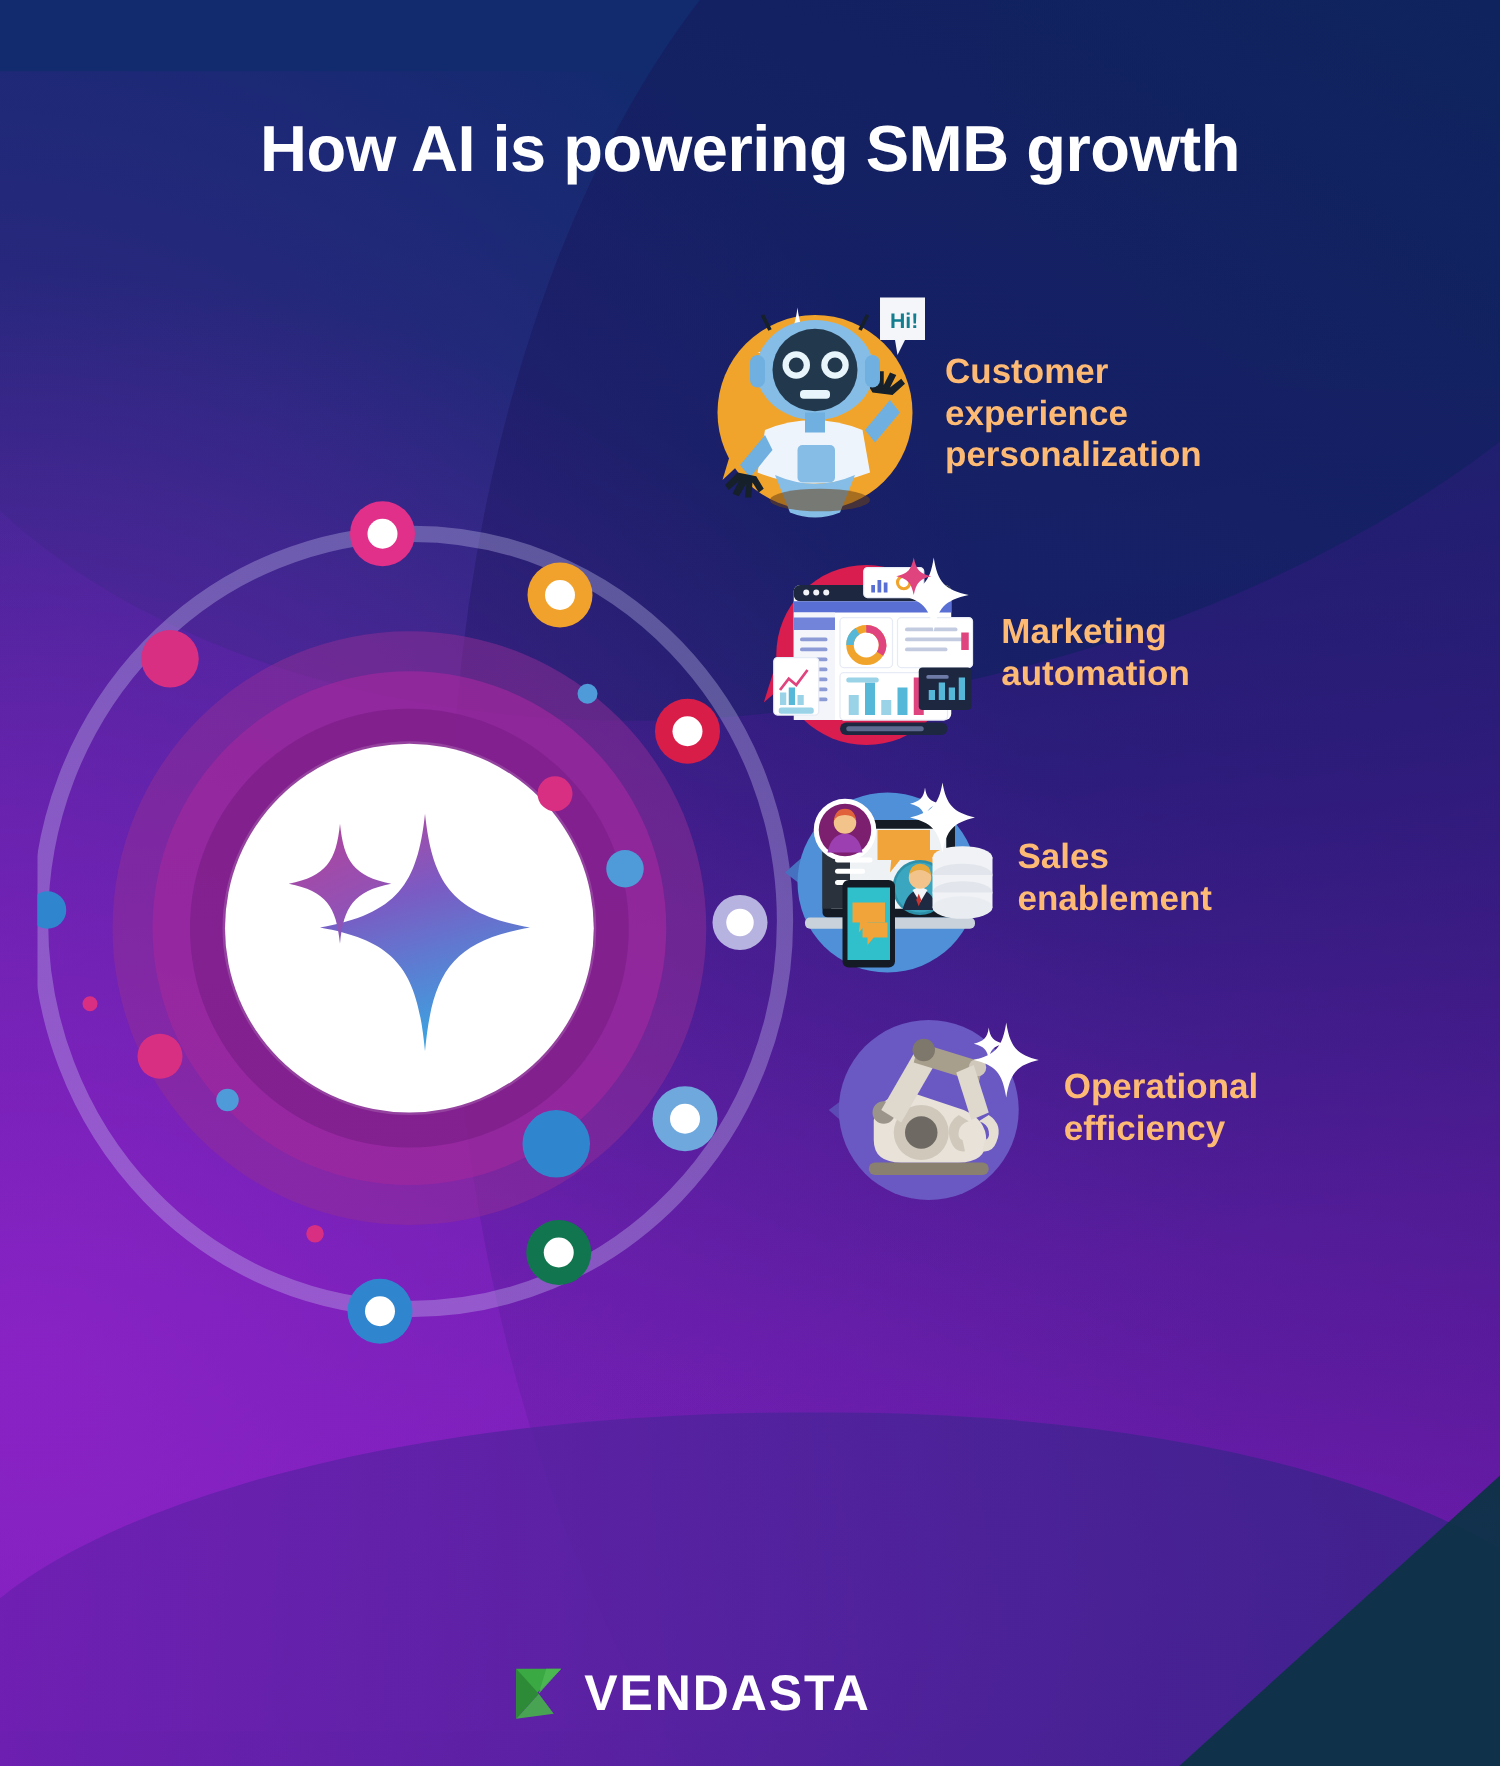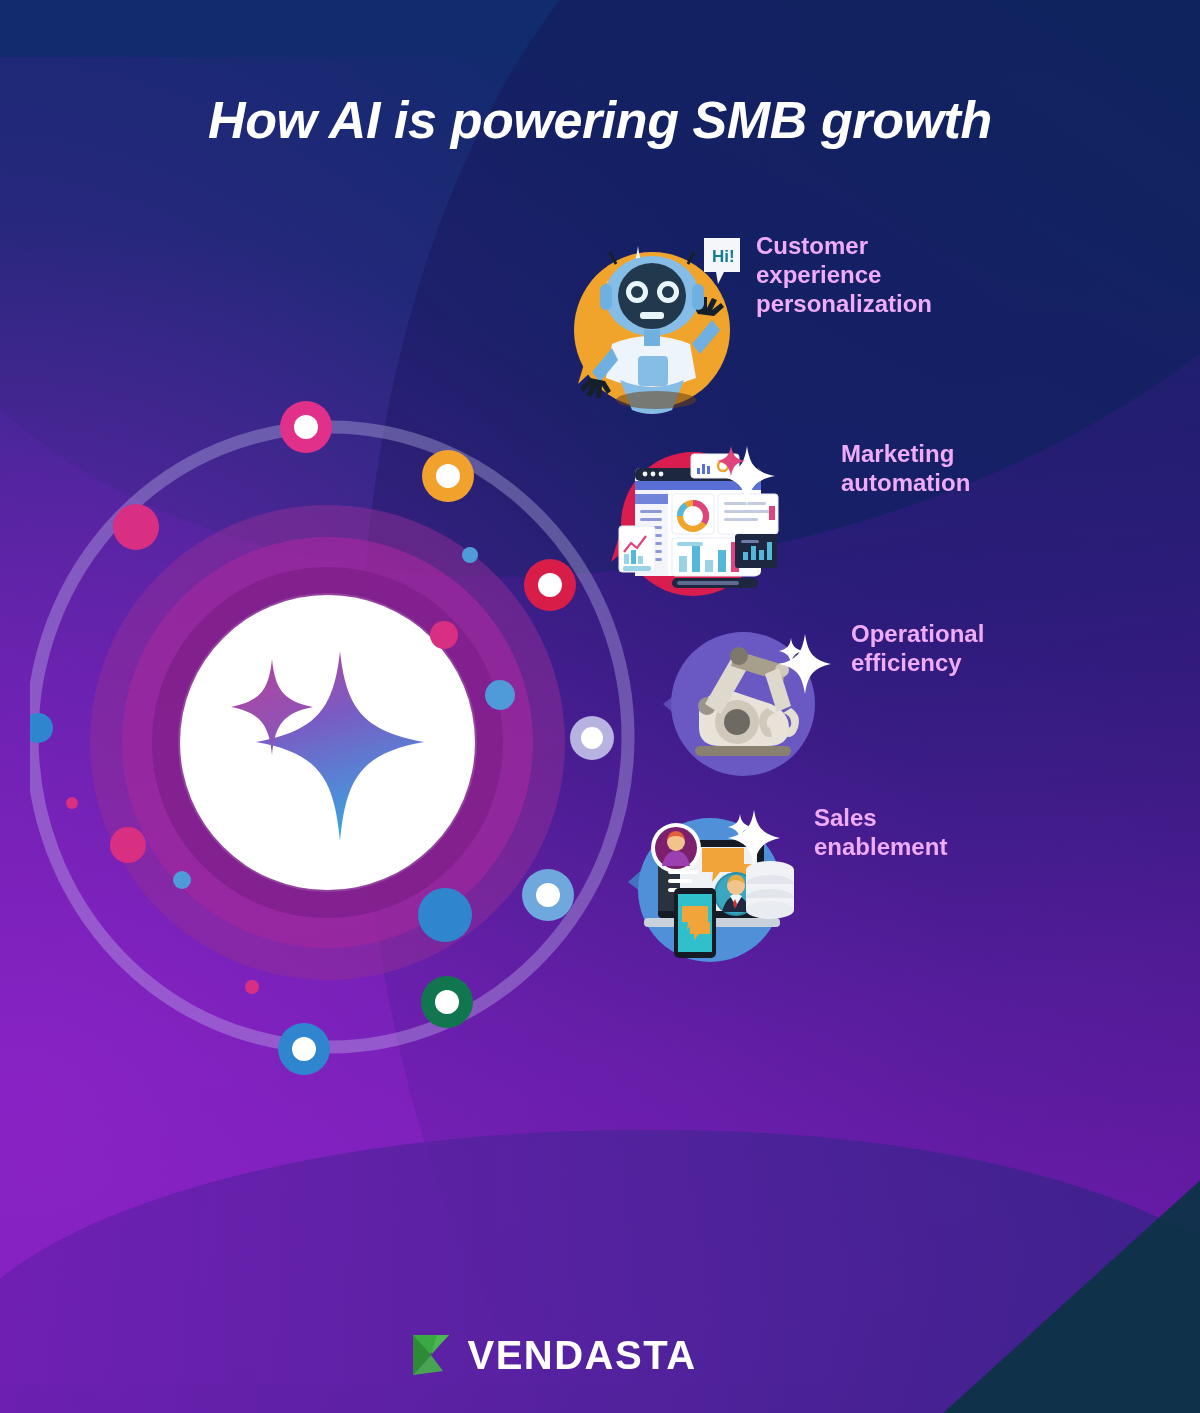--- a/index.html
+++ b/index.html
@@ -65,21 +65,20 @@
   }
   
   .title {
     position:absolute; top:92px; left:0; width:1200px;
     text-align:center;
     color:#ffffff;
     font-size:52px;
     font-weight:bold;
     letter-spacing:-0.4px;
     line-height:1.1;
-    font-style:italic;
   }
   
   .orb-wrap { position:absolute; left:30px; top:375px; width:640px; height:720px; }
   .halo {
     position:absolute; border-radius:50%;
   }
   .halo-3 { left:60px; top:130px; width:475px; height:475px; background:rgba(145,45,150,.50); }
   .halo-2 { left:92px; top:162px; width:411px; height:411px; background:rgba(158,40,158,.70); }
   .halo-1 { left:122px; top:192px; width:351px; height:351px; background:rgba(128,32,140,.88); }
   .core {
@@ -90,29 +89,30 @@
   .core svg { position:absolute; left:0; top:0; }
   .orbit-svg { position:absolute; left:0; top:0; }
   
   .rows { position:absolute; left:560px; top:232px; width:630px; }
   .row {
     display:flex; align-items:flex-start;
     margin-bottom:8px;
   }
   .row-icon { position:relative; flex:0 0 auto; }
   .row-label {
-    color:#f0abfc;
-    font-size:24px;
+    color:#fdba74;
+    font-size:28px;
     font-weight:600;
     line-height:1.2;
     margin-left:16px;
     white-space:pre-line;
+    margin-top:48px;
   }
   #row0 { height:200px; }
-  #row1 { height:172px;gap:40px; }
+  #row1 { height:172px; }
   #row2 { height:176px; }
   #row3 { height:176px; }
   #row4 { height:190px; }
   
   .logo-wrap {
     position:absolute; left:0; bottom:34px; width:1104px;
     display:flex; align-items:center; justify-content:center; gap:12px;
   }
   .logo-text {
     color:#ffffff; font-size:40px; font-weight:600; letter-spacing:1.5px;
@@ -336,52 +336,20 @@
           <rect x="72" y="141" width="62" height="4" rx="2" fill="#5e6a8f"></rect>
 
           <path d="M142 6 C145 26 151 32 170 36 C151 40 145 46 142 66 C139 46 133 40 114 36 C133 32 139 26 142 6 Z" fill="#ffffff"></path>
           <path d="M126 6 C128 16 131 19 140 21 C131 23 128 26 126 36 C124 26 121 23 112 21 C121 19 124 16 126 6 Z" fill="#e0447f"></path>
         </svg>
       </div>
       <div class="row-label">Marketing
 automation</div>
     </div>
 
-    <div class="row" id="row2">
-      <div class="row-icon">
-        <svg width="180" height="170" viewBox="0 0 180 170" style="margin-left:95px">
-          <path d="M40 60 L8 84 L40 112 Z" fill="#5c4bb5"></path>
-          <circle cx="88" cy="84" r="72" fill="#6a59c2"></circle>
-
-          <rect x="40" y="126" width="96" height="10" rx="5" fill="#8a8070"></rect>
-
-          <path d="M44 92 Q48 72 74 70 L116 84 Q134 92 134 108 Q134 126 112 126 L66 126 Q44 126 44 108 Z" fill="#e8e2d8"></path>
-          <circle cx="82" cy="102" r="22" fill="#cfc8bb"></circle>
-          <circle cx="82" cy="102" r="13" fill="#6e6a63"></circle>
-          <circle cx="52" cy="86" r="9" fill="#9a948a"></circle>
-
-          <path d="M50 84 L80 32 L96 42 L66 94 Z" fill="#ded8cd"></path>
-
-          <path d="M80 30 L132 46 L128 62 L76 46 Z" fill="#a89e8c"></path>
-          <circle cx="84" cy="36" r="9" fill="#7e776b"></circle>
-          <circle cx="127" cy="50" r="7" fill="#cfc8bb"></circle>
-
-          <path d="M124 48 L136 86 L122 92 L110 54 Z" fill="#ded8cd"></path>
-
-          <path d="M112 88 q-12 8 -6 22 q3 8 11 7 l-2 -9 q-4 -1 -3 -7 q1 -6 8 -8 Z" fill="#cfc8bb"></path>
-          <path d="M136 88 q12 8 6 22 q-3 8 -11 7 l2 -9 q4 -1 3 -7 q-1 -6 -8 -8 Z" fill="#e4ded3"></path>
-
-          <path d="M150 14 C153 34 159 40 176 44 C159 48 153 54 150 74 C147 54 141 48 124 44 C141 40 147 34 150 14 Z" fill="#ffffff"></path>
-          <path d="M136 18 C137 26 140 29 148 31 C140 33 137 36 136 44 C135 36 132 33 124 31 C132 29 135 26 136 18 Z" fill="#ffffff"></path>
-        </svg>
-      </div>
-      <div class="row-label">Operational
-efficiency</div>
-    </div>
-
     <div class="row" id="row3">
       <div class="row-icon">
         <svg width="180" height="170" viewBox="0 0 180 170" style="margin-left:58px">
           <path d="M44 48 L10 78 L44 104 Z" fill="#4671c0"></path>
           <circle cx="92" cy="86" r="72" fill="#4f90d8"></circle>
 
           <rect x="40" y="36" width="106" height="78" rx="4" fill="#151b24"></rect>
           <rect x="47" y="43" width="92" height="64" fill="#eef2f5"></rect>
           <rect x="26" y="114" width="136" height="9" rx="4" fill="#c9d2da"></rect>
 
@@ -423,20 +391,52 @@
             <rect x="128" y="94" width="48" height="12" fill="#f0f2f5"></rect>
             <ellipse cx="152" cy="106" rx="24" ry="9" fill="#e9edf2"></ellipse>
           </g>
 
           <path d="M136 6 C139 24 145 30 162 34 C145 38 139 44 136 62 C133 44 127 38 110 34 C127 30 133 24 136 6 Z" fill="#ffffff"></path>
           <path d="M122 10 C123 18 126 21 134 23 C126 25 123 28 122 36 C121 28 118 25 110 23 C118 21 121 18 122 10 Z" fill="#ffffff"></path>
         </svg>
       </div>
       <div class="row-label">Sales
 enablement</div>
+    </div>
+
+    <div class="row" id="row2">
+      <div class="row-icon">
+        <svg width="180" height="170" viewBox="0 0 180 170" style="margin-left:95px">
+          <path d="M40 60 L8 84 L40 112 Z" fill="#5c4bb5"></path>
+          <circle cx="88" cy="84" r="72" fill="#6a59c2"></circle>
+
+          <rect x="40" y="126" width="96" height="10" rx="5" fill="#8a8070"></rect>
+
+          <path d="M44 92 Q48 72 74 70 L116 84 Q134 92 134 108 Q134 126 112 126 L66 126 Q44 126 44 108 Z" fill="#e8e2d8"></path>
+          <circle cx="82" cy="102" r="22" fill="#cfc8bb"></circle>
+          <circle cx="82" cy="102" r="13" fill="#6e6a63"></circle>
+          <circle cx="52" cy="86" r="9" fill="#9a948a"></circle>
+
+          <path d="M50 84 L80 32 L96 42 L66 94 Z" fill="#ded8cd"></path>
+
+          <path d="M80 30 L132 46 L128 62 L76 46 Z" fill="#a89e8c"></path>
+          <circle cx="84" cy="36" r="9" fill="#7e776b"></circle>
+          <circle cx="127" cy="50" r="7" fill="#cfc8bb"></circle>
+
+          <path d="M124 48 L136 86 L122 92 L110 54 Z" fill="#ded8cd"></path>
+
+          <path d="M112 88 q-12 8 -6 22 q3 8 11 7 l-2 -9 q-4 -1 -3 -7 q1 -6 8 -8 Z" fill="#cfc8bb"></path>
+          <path d="M136 88 q12 8 6 22 q-3 8 -11 7 l2 -9 q4 -1 3 -7 q-1 -6 -8 -8 Z" fill="#e4ded3"></path>
+
+          <path d="M150 14 C153 34 159 40 176 44 C159 48 153 54 150 74 C147 54 141 48 124 44 C141 40 147 34 150 14 Z" fill="#ffffff"></path>
+          <path d="M136 18 C137 26 140 29 148 31 C140 33 137 36 136 44 C135 36 132 33 124 31 C132 29 135 26 136 18 Z" fill="#ffffff"></path>
+        </svg>
+      </div>
+      <div class="row-label">Operational
+efficiency</div>
     </div>
 
 
   </div>
 
   <div class="logo-wrap">
     <svg width="48" height="48" viewBox="0 0 48 48">
       <path d="M6 4 H42 L20 26 L6 44 Z" fill="#3aa843"></path>
       <path d="M42 4 L20 26 L6 44 L42 44 Z" fill="#2f8f39" opacity=".0"></path>
       <path d="M6 4 L24 24 L6 44 Z" fill="#2d8a36"></path>

